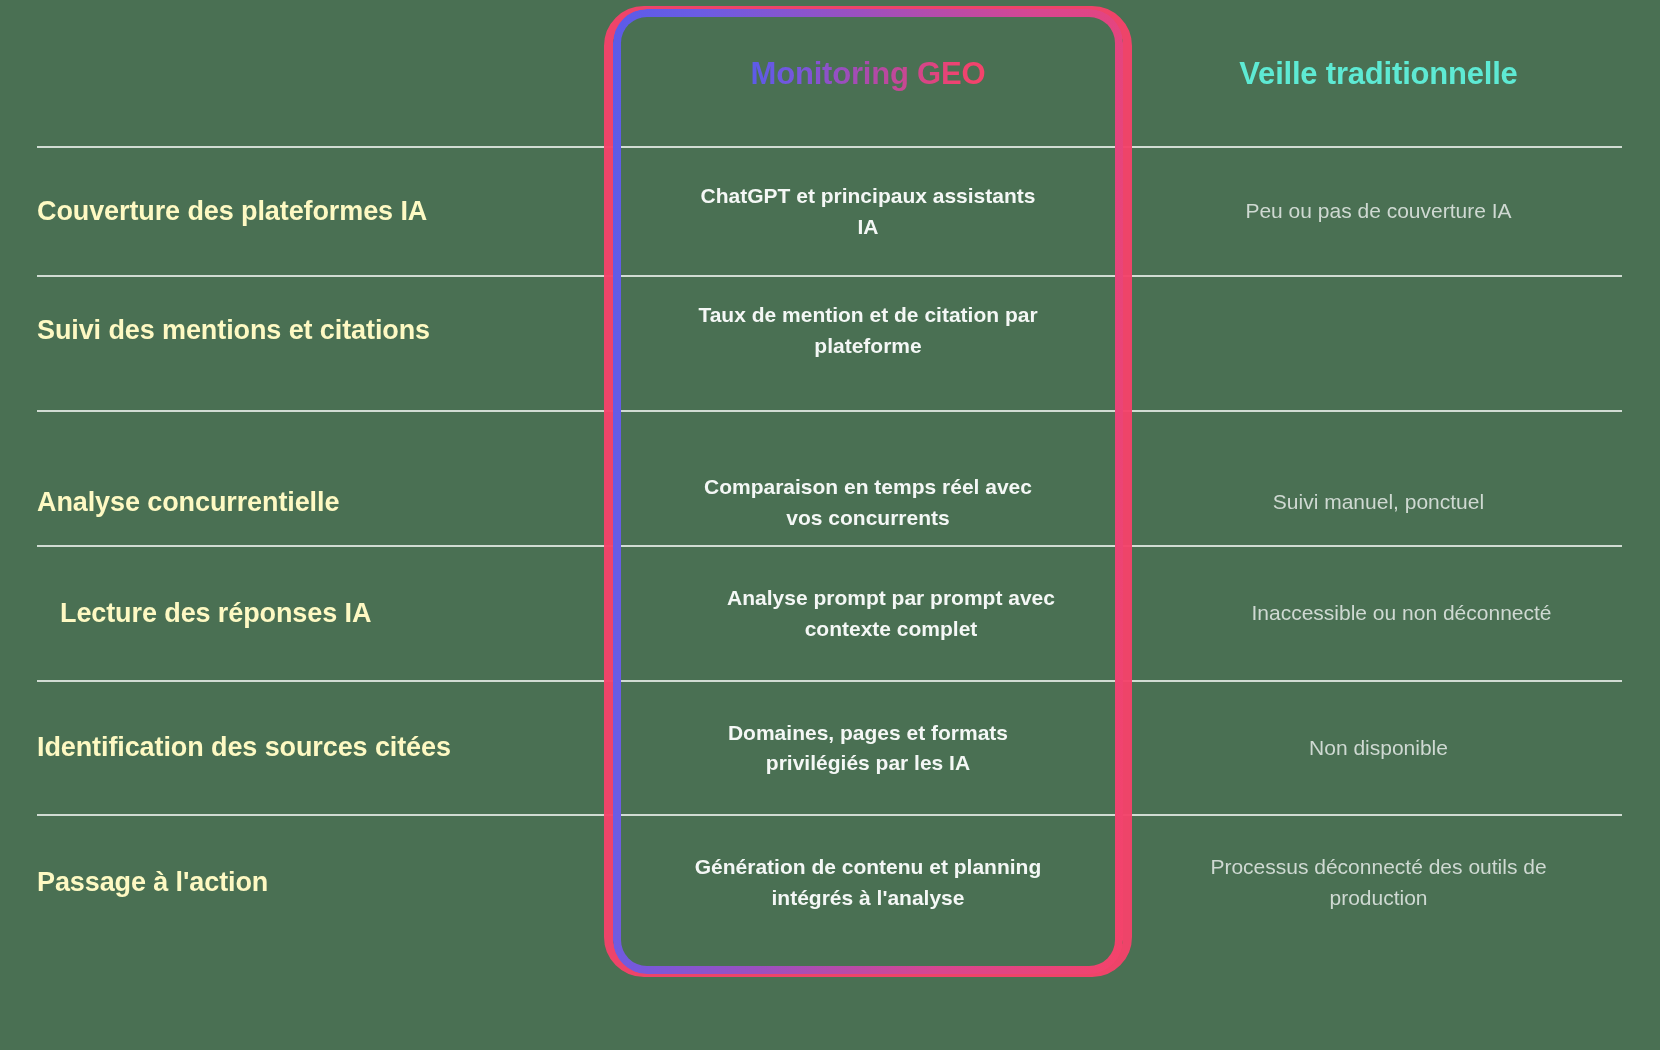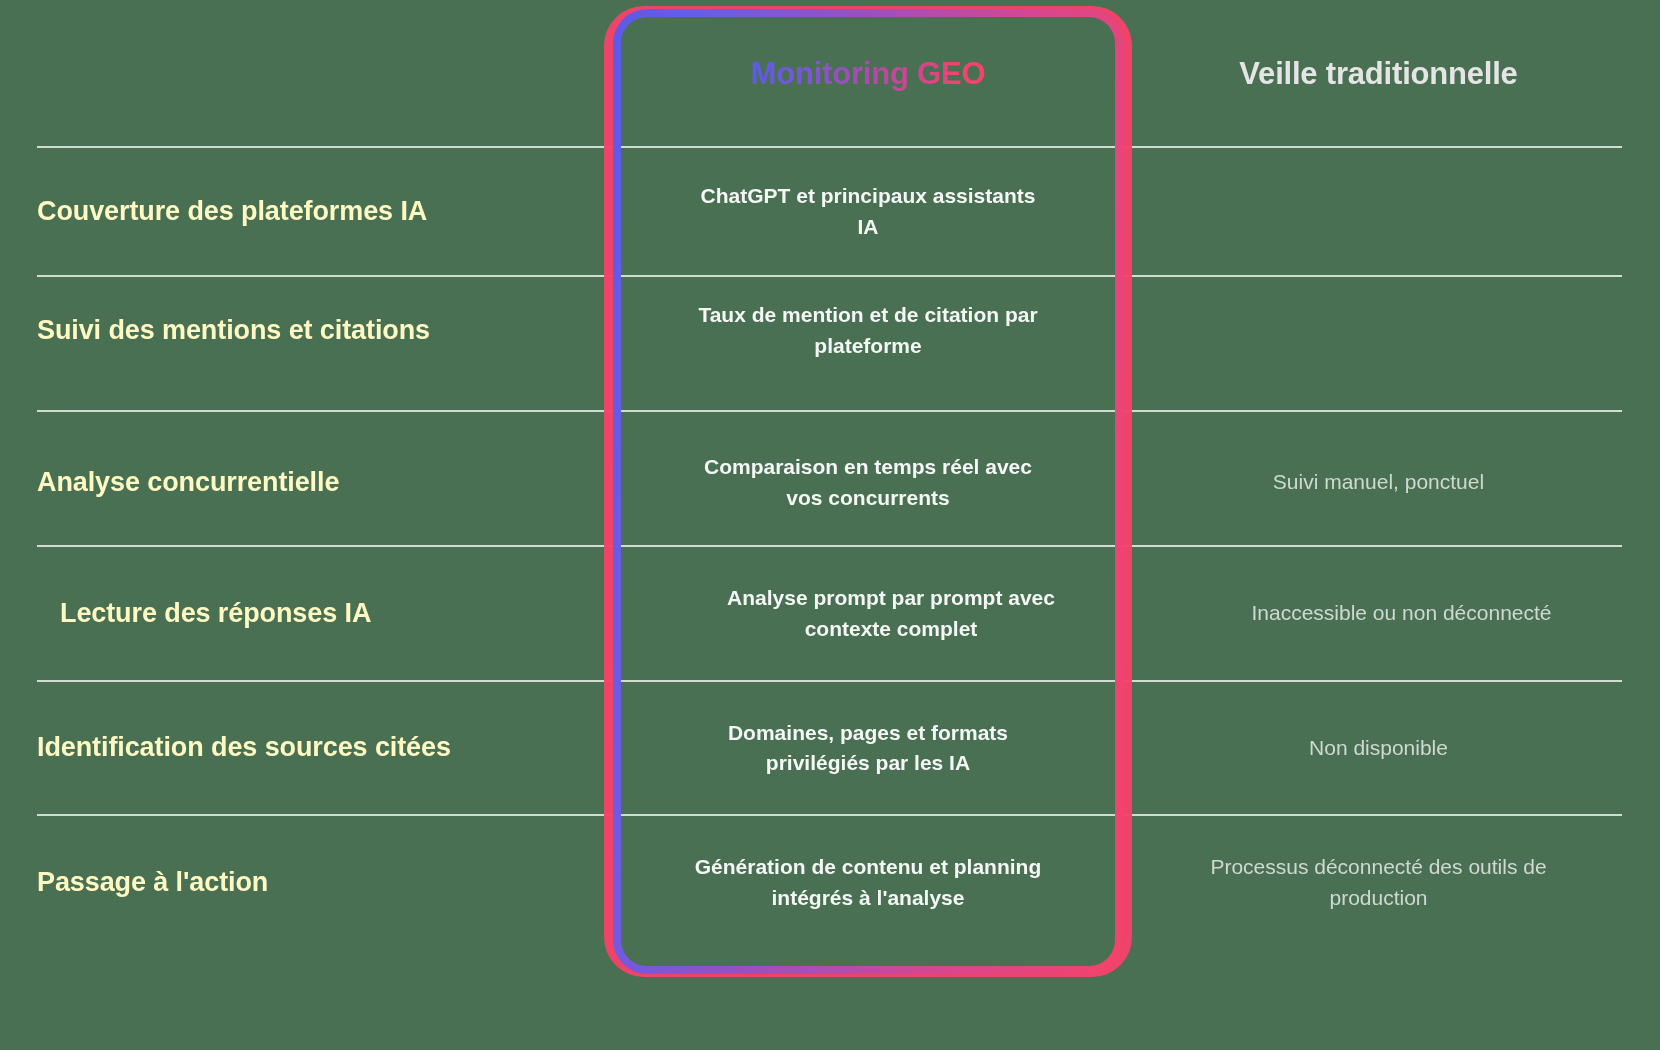--- a/index.html
+++ b/index.html
@@ -102,21 +102,21 @@
     -webkit-background-clip: text;
             background-clip: text;
     color: transparent;
     -webkit-text-fill-color: transparent;
     white-space: nowrap;
   }
   .header-title-trad {
     font-size: 31px;
     font-weight: bold;
     letter-spacing: -0.2px;
-    color: #e5e5e5;
+    color: #5eead4;
     white-space: nowrap;
   }
 
   
   .divider {
     position: absolute;
     left: 37px;
     width: 1585px;
     height: 2px;
     background: #e9eeea;
@@ -193,32 +193,35 @@
     <div class="divider" style="top:680px;"></div>
     <div class="divider" style="top:814px;"></div>
 
     <div class="row" style="top:148px; height:127px;">
       <div class="col-label">
         <span class="cell-label">Couverture des plateformes IA</span>
       </div>
       <div class="col-middle">
         <span class="cell-geo">ChatGPT et principaux assistants IA</span>
       </div>
+      <div class="col-right">
+        <span class="cell-trad">Peu ou pas de couverture IA</span>
+      </div>
     </div>
 
     <div class="row" style="top:277px; height:107px;">
       <div class="col-label">
         <span class="cell-label">Suivi des mentions et citations</span>
       </div>
       <div class="col-middle">
         <span class="cell-geo">Taux de mention et de citation par plateforme</span>
       </div>
     </div>
 
-    <div class="row" style="top:416px; height:133px;">
+    <div class="row" style="top:436px; height:133px;">
       <div class="col-label">
         <span class="cell-label">Analyse concurrentielle</span>
       </div>
       <div class="col-middle">
         <span class="cell-geo">Comparaison en temps réel avec vos concurrents</span>
       </div>
       <div class="col-right">
         <span class="cell-trad">Suivi manuel, ponctuel</span>
       </div>
     </div>

